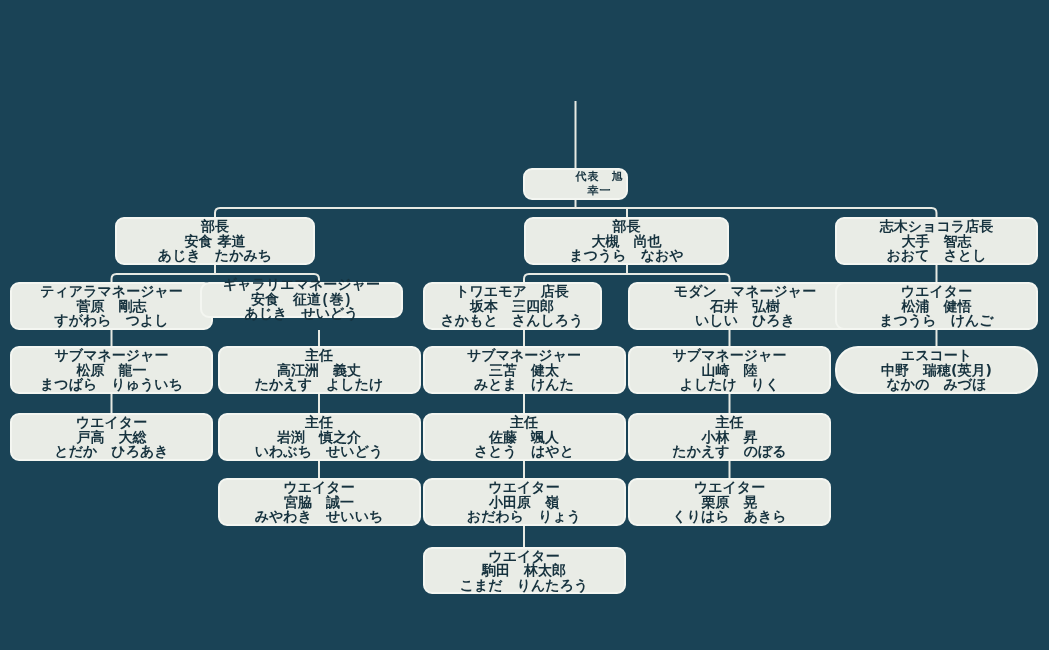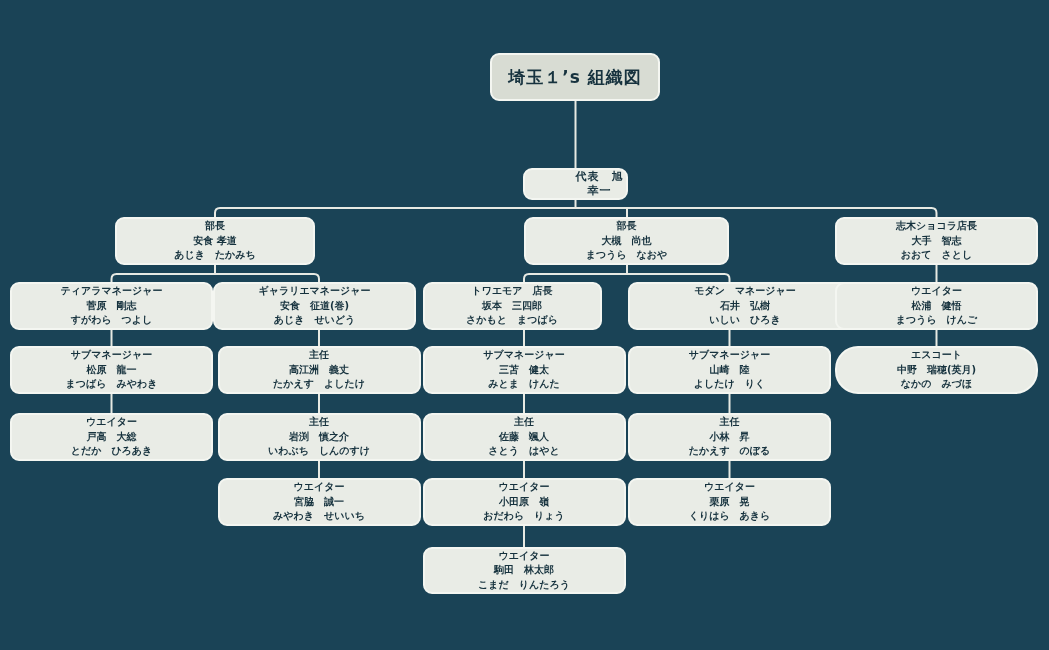--- a/index.html
+++ b/index.html
@@ -12,21 +12,21 @@
   .canvas{position:absolute;inset:0;width:1049px;height:650px;}
   svg.wires{position:absolute;left:0;top:0;width:1049px;height:650px;}
   .connector{stroke:var(--line,#e7eae3);stroke-width:2;fill:none;}
   .node{
     position:absolute;box-sizing:border-box;
     background:var(--box-fill,#e9ece6);
     border:2px solid var(--box-border,#f4f6f1);
     border-radius:9px;
     color:var(--text,#16323e);
     display:flex;flex-direction:column;justify-content:center;align-items:center;
-    font-weight:bold;font-size:10px;line-height:14.5px;text-align:center;
+    font-weight:bold;font-size:14px;line-height:14.5px;text-align:center;
   }
   .node .role,.node .name,.node .reading{white-space:pre;}
   .node.title-box{
     background:var(--title-fill,#d8dcd3);
     font-size:17px;letter-spacing:1px;line-height:20px;
   }
   .node.ceo-box{font-size:11px;letter-spacing:1px;}
 </style>
 </head>
 <body>
@@ -61,23 +61,20 @@
     <path class="connector" d="M524 461 V478"></path>
     <path class="connector" d="M524 526 V547"></path>
 
     <path class="connector" d="M729.5 330 V346"></path>
     <path class="connector" d="M729.5 394 V413"></path>
     <path class="connector" d="M729.5 461 V478"></path>
 
     <path class="connector" d="M936.5 330 V346"></path>
   </svg>
 
-  <div class="node title-box" style="left:490px;top:53px;width:170px;height:48px;">
-    <div>埼玉１’s 組織図</div>
-  </div>
 
   <div class="node ceo-box" style="left:523px;top:168px;width:105px;height:32px;padding-left:48px;">
     <div>代表　旭　幸一</div>
   </div>
 
   <div class="node" style="left:115px;top:217px;width:200px;height:48px;">
     <div class="role">部長</div>
     <div class="name">安食 孝道</div>
     <div class="reading">あじき　たかみち</div>
   </div>
@@ -96,57 +93,57 @@
 
   <div class="node" style="left:835px;top:217px;width:203px;height:48px;">
     <div class="role">志木ショコラ店長</div>
     <div class="name">大手　智志</div>
     <div class="reading">おおて　さとし</div>
   </div>
 
   <div class="node" style="left:10px;top:346px;width:203px;height:48px;">
     <div class="role">サブマネージャー</div>
     <div class="name">松原　龍一</div>
-    <div class="reading">まつばら　みやわき</div>
+    <div class="reading">まつばら　りゅういち</div>
   </div>
 
   <div class="node" style="left:10px;top:413px;width:203px;height:48px;">
     <div class="role">ウエイター</div>
     <div class="name">戸高　大総</div>
     <div class="reading">とだか　ひろあき</div>
   </div>
 
-  <div class="node" style="left:213px;top:282px;width:203px;height:48px;">
+  <div class="node" style="left:200px;top:282px;width:203px;height:36px;font-family:Liberation Mono, monospace;">
     <div class="role">ギャラリエマネージャー</div>
     <div class="name">安食　征道(巻)</div>
     <div class="reading">あじき　せいどう</div>
   </div>
 
   <div class="node" style="left:217.5px;top:346px;width:203px;height:48px;">
     <div class="role">主任</div>
     <div class="name">高江洲　義丈</div>
     <div class="reading">たかえす　よしたけ</div>
   </div>
 
   <div class="node" style="left:217.5px;top:413px;width:203px;height:48px;">
     <div class="role">主任</div>
     <div class="name">岩渕　慎之介</div>
-    <div class="reading">いわぶち　しんのすけ</div>
+    <div class="reading">いわぶち　せいどう</div>
   </div>
 
   <div class="node" style="left:217.5px;top:478px;width:203px;height:48px;">
     <div class="role">ウエイター</div>
     <div class="name">宮脇　誠一</div>
     <div class="reading">みやわき　せいいち</div>
   </div>
 
   <div class="node" style="left:422.5px;top:282px;width:179px;height:48px;">
     <div class="role">トワエモア　店長</div>
     <div class="name">坂本　三四郎</div>
-    <div class="reading">さかもと　まつばら</div>
+    <div class="reading">さかもと　さんしろう</div>
   </div>
 
   <div class="node" style="left:422.5px;top:346px;width:203px;height:48px;">
     <div class="role">サブマネージャー</div>
     <div class="name">三苫　健太</div>
     <div class="reading">みとま　けんた</div>
   </div>
 
   <div class="node" style="left:422.5px;top:413px;width:203px;height:48px;">
     <div class="role">主任</div>

